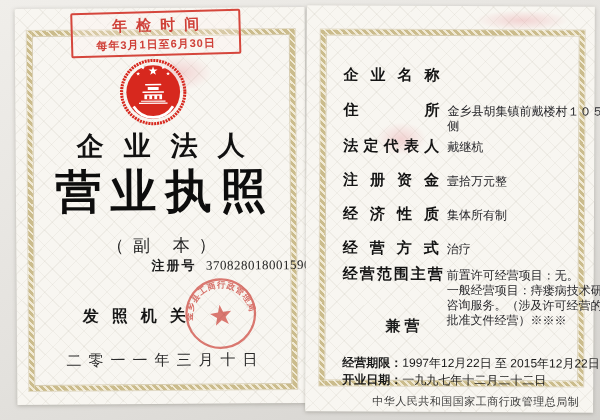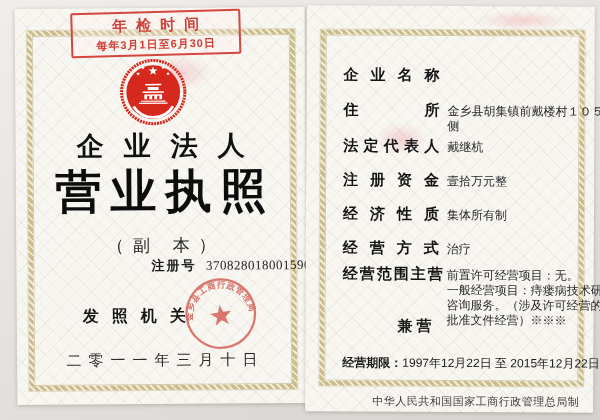--- a/index.html
+++ b/index.html
@@ -64,21 +64,21 @@
   .issue-date { position:absolute; top:343px; width:100%; text-align:center;
         font-size:15px; letter-spacing:7px; padding-left:7px; color:#2a2a2a; }
 
   
   .row { position:absolute; left:37px; display:flex; align-items:flex-start; white-space:nowrap; }
   .lbl { width:96px; font-size:15px; font-weight:bold; color:#141414;
          text-align:justify; text-align-last:justify; line-height:17px; flex:none; }
   .val { font-size:12px; color:#26262a; padding-top:3px; margin-left:8px; line-height:15px; }
   .val div { white-space:nowrap; }
   .lbl-wide { width:100px; }
-  .lbl-tight { font-size:15px; font-weight:bold; letter-spacing:4px; margin-left:55px; }
+  .lbl-tight { font-size:15px; font-weight:bold; letter-spacing:4px; margin-left:43px; }
 
   .r-name    { top:60px; }  .r-addr  { top:95px; }  .r-rep  { top:131px; }
   .r-cap     { top:165px; } .r-econ  { top:199px; } .r-mode { top:233px; }
   .r-scope   { top:259px; } .r-sec   { top:311px; }
 
   .meta-line { position:absolute; left:37px; font-size:12px; font-weight:bold; color:#1a1a1a; white-space:nowrap; }
   .meta-line .mv { font-weight:normal; }
   .r-term { top:349px; } .r-open { top:366px; }
   .footer { position:absolute; top:388px; right:14px; font-size:11px; color:#3a3a3a; letter-spacing:0.5px; }
 </style>
@@ -189,16 +189,19 @@
       </div>
     </div>
 
     <div class="row r-sec">
       <div class="lbl-tight">兼营</div>
     </div>
 
     <div class="meta-line r-term">
       <span>经营期限：</span><span class="mv">1997年12月22日 至 2015年12月22日</span>
     </div>
+    <div class="meta-line r-open">
+      <span>开业日期：</span><span class="mv">一九九七年十二月二十二日</span>
+    </div>
 
     <div class="footer">中华人民共和国国家工商行政管理总局制</div>
   </div>
 </div>
 
 </body></html>

